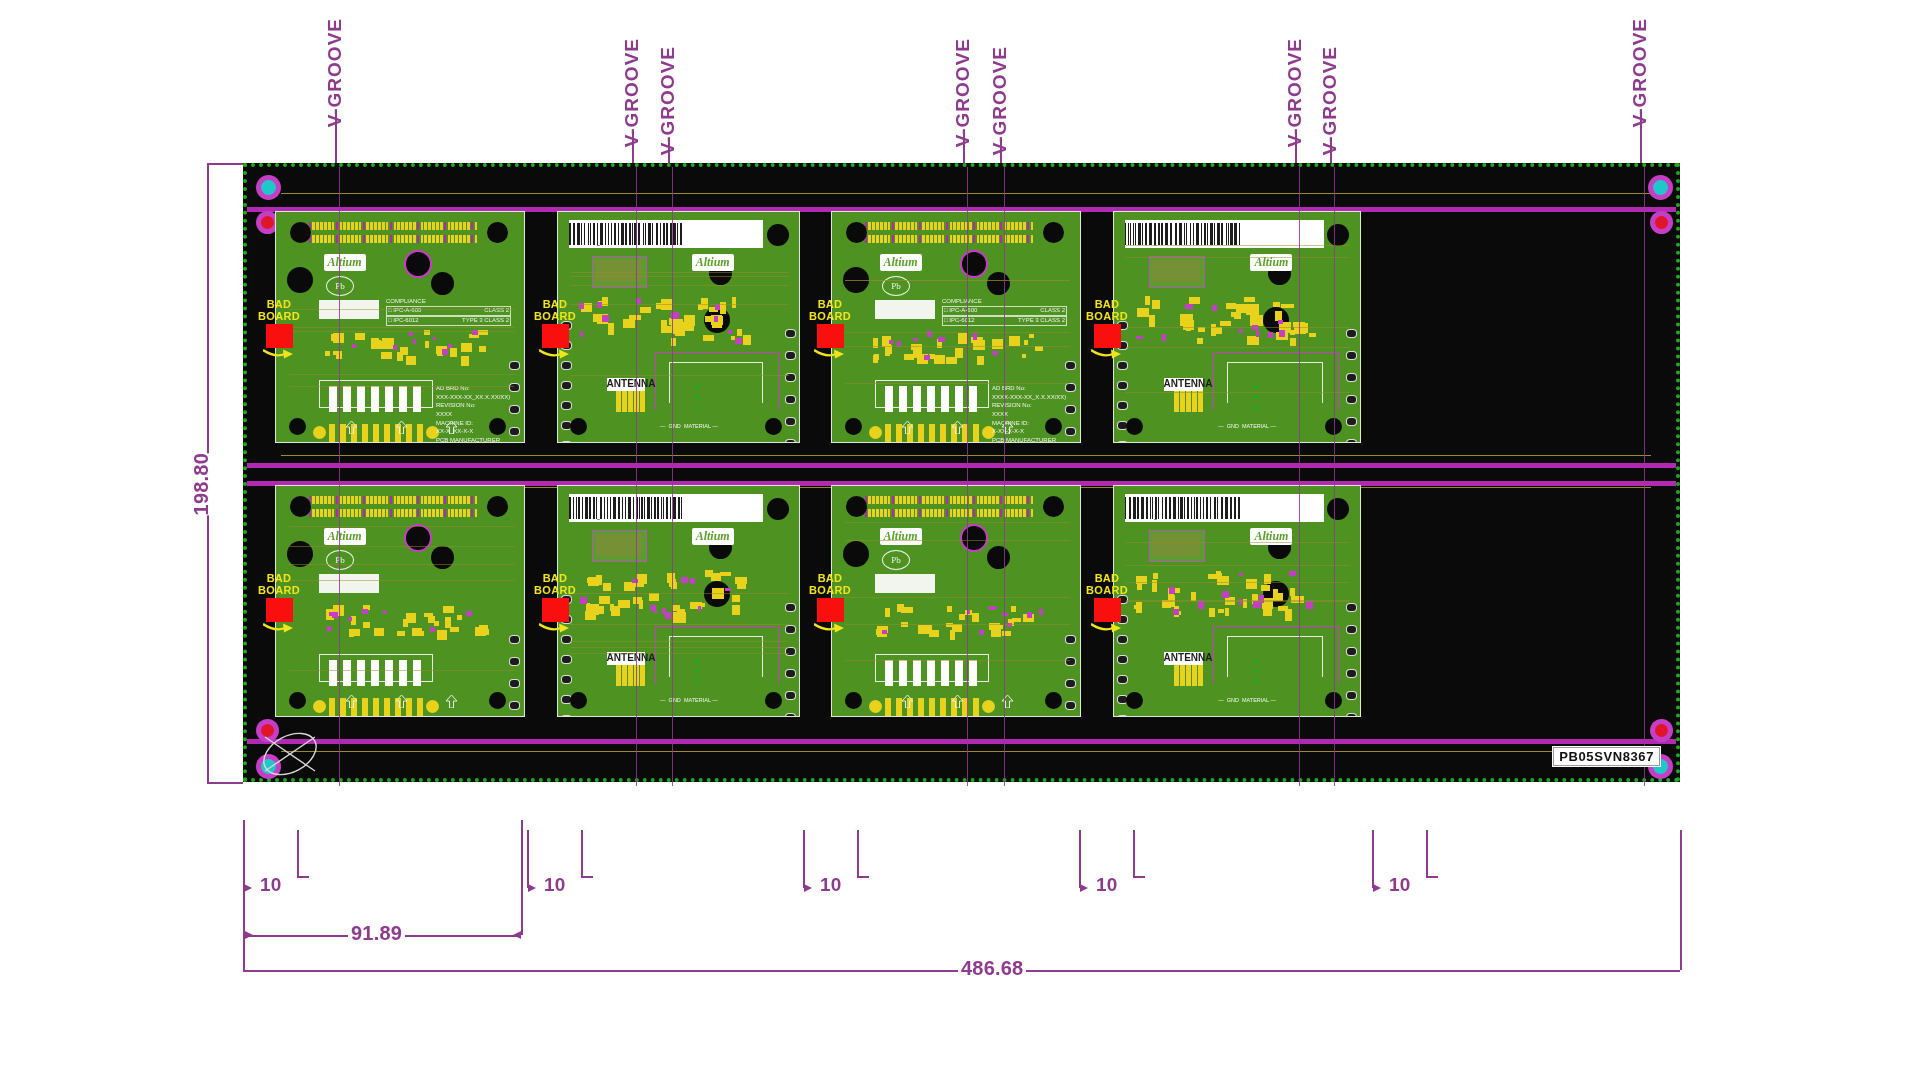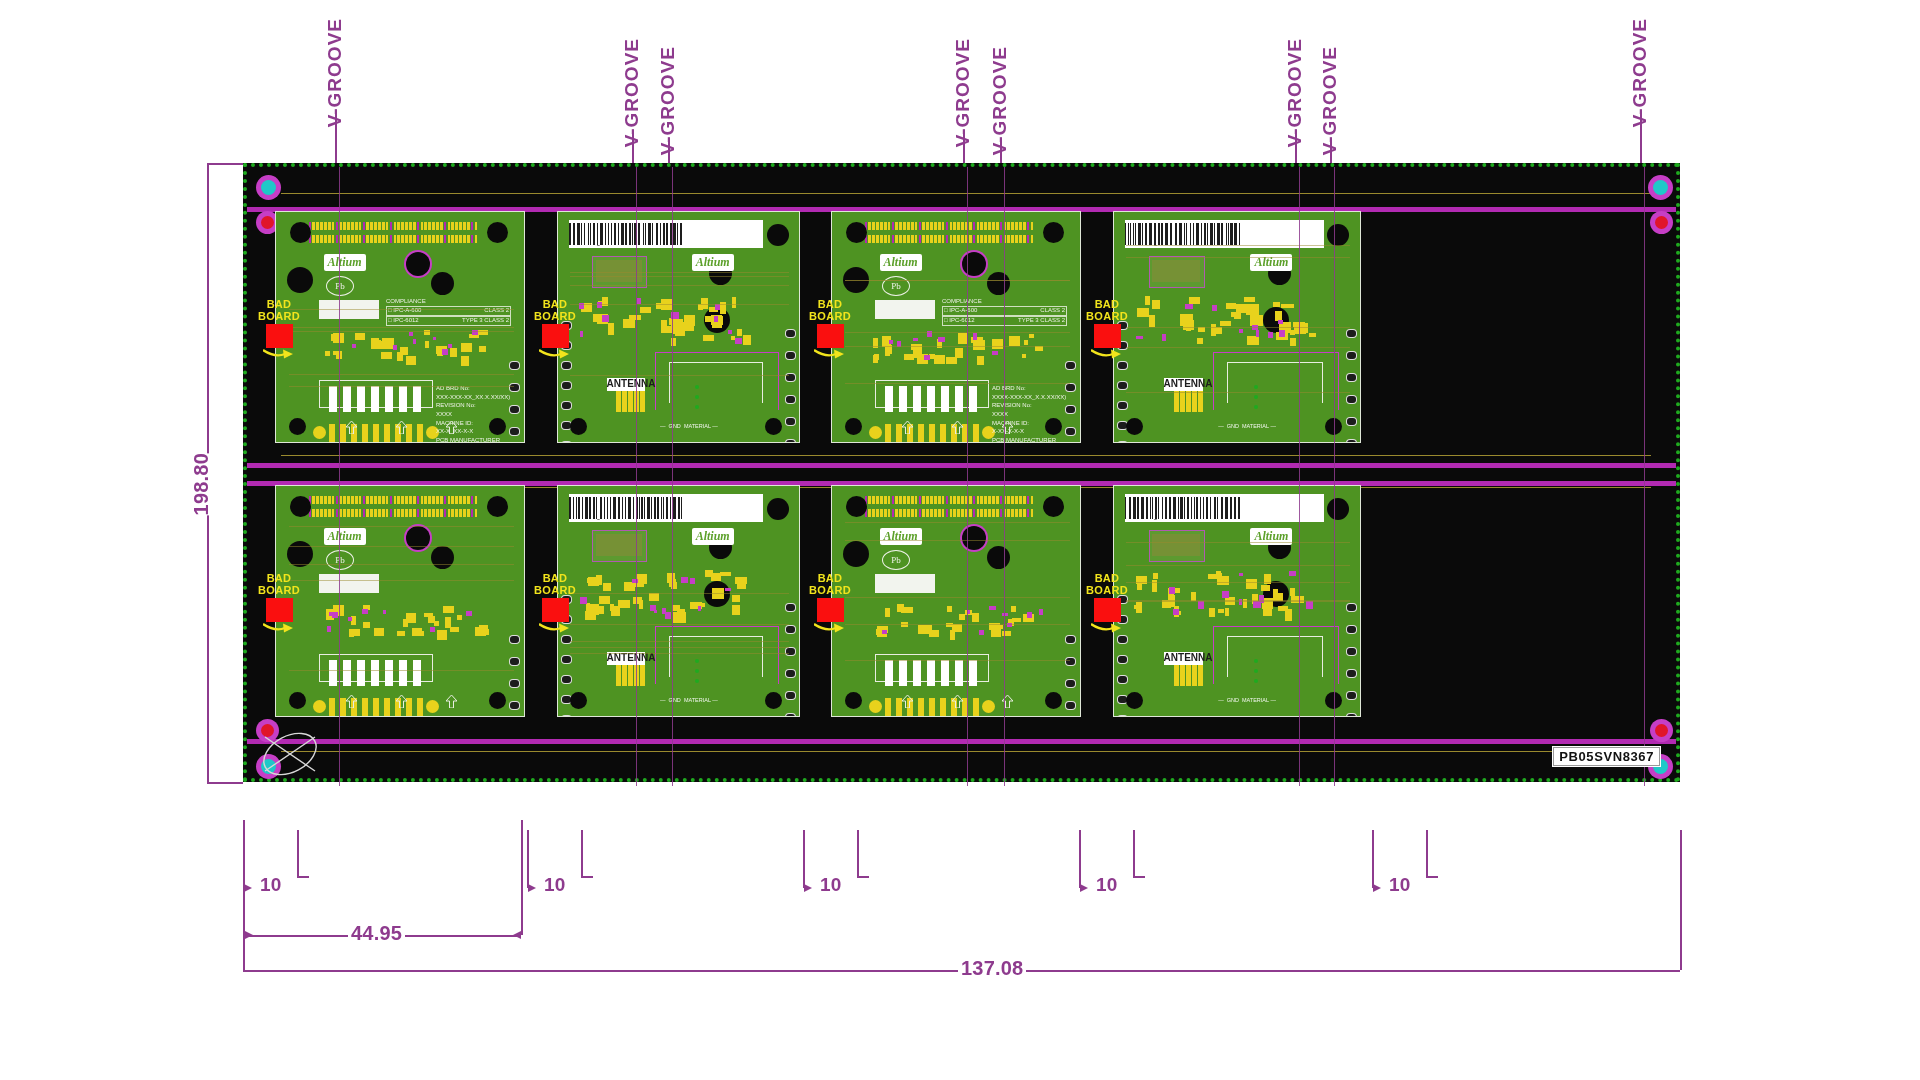--- a/index.html
+++ b/index.html
@@ -1371,27 +1371,27 @@
   </div>
 
   <div id="dims">
       <div class="dimline dim-v" style="left:207px;top:163px;height:619px;"></div>
       <div class="dimline dim-h" style="left:207px;top:163px;width:36px;"></div>
       <div class="dimline dim-h" style="left:207px;top:782px;width:36px;"></div>
       <div class="dimtext" style="left:187px;top:453px;writing-mode:vertical-rl;transform:rotate(180deg);">198.80</div>
       <div class="dimline dim-h" style="left:243px;top:970px;width:1437px;"></div>
       <div class="dimline dim-v" style="left:243px;top:830px;height:140px;"></div>
       <div class="dimline dim-v" style="left:1680px;top:830px;height:140px;"></div>
-      <div class="dimtext" style="left:958px;top:957px;">137.08</div>
+      <div class="dimtext" style="left:958px;top:957px;">486.68</div>
       <div class="dimline dim-h" style="left:243px;top:935px;width:278px;"></div>
       <div class="dimline dim-v" style="left:243px;top:820px;height:115px;"></div>
       <div class="dimline dim-v" style="left:521px;top:820px;height:115px;"></div>
       <div class="arrow arr-r" style="left:245px;top:931px;"></div>
       <div class="arrow arr-l" style="left:513px;top:931px;"></div>
-      <div class="dimtext" style="left:348px;top:922px;">44.95</div>
+      <div class="dimtext" style="left:348px;top:922px;">91.89</div>
       <div class="dimline dim-v" style="left:243px;top:830px;height:58px;"></div>
       <div class="dimline dim-v" style="left:297px;top:830px;height:46px;"></div>
       <div class="dimline dim-h" style="left:297px;top:876px;width:12px;"></div>
       <div class="arrow arr-r" style="left:244px;top:884px;"></div>
       <div class="dimtext small" style="left:257px;top:874px;">10</div>
       <div class="dimline dim-v" style="left:527px;top:830px;height:58px;"></div>
       <div class="dimline dim-v" style="left:581px;top:830px;height:46px;"></div>
       <div class="dimline dim-h" style="left:581px;top:876px;width:12px;"></div>
       <div class="arrow arr-r" style="left:528px;top:884px;"></div>
       <div class="dimtext small" style="left:541px;top:874px;">10</div>

